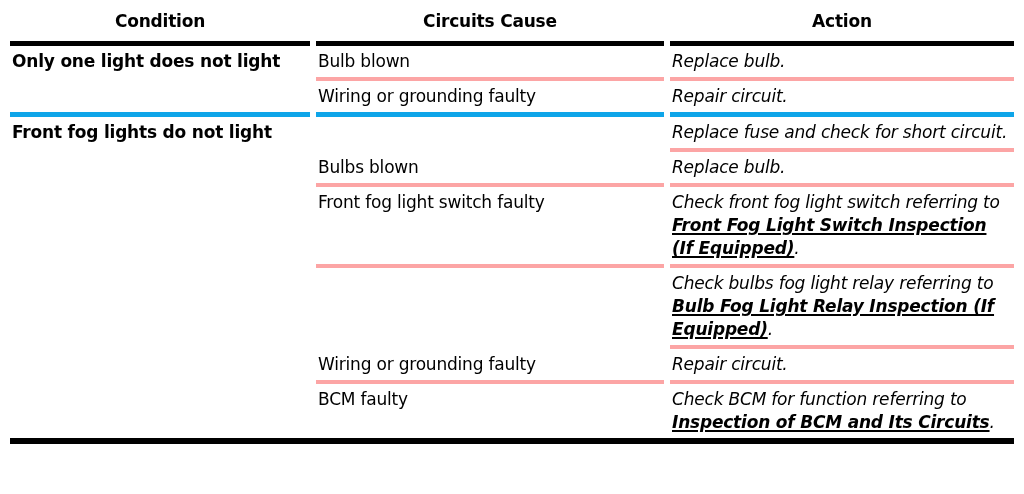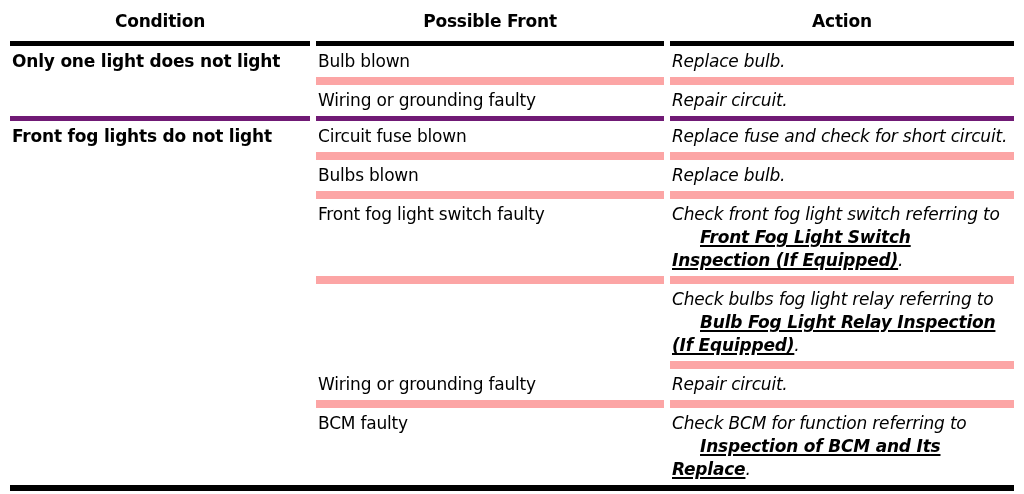--- a/index.html
+++ b/index.html
@@ -36,69 +36,67 @@
   .cond {
     grid-column: 1;
     font-weight: bold;
   }
   .cause { grid-column: 2; }
   .action {
     grid-column: 3;
     font-style: italic;
     padding-right: 4px;
   }
-  .rule4 { border-bottom: 8px solid #fca5a5; }
-  .rule5 { border-bottom: 5px solid #701a75; }
+  .rule4 { border-bottom: 4px solid #fca5a5; }
+  .rule5 { border-bottom: 5px solid #0ea5e9; }
   .link {
     font-weight: bold;
     font-style: italic;
     color: #000000;
     text-decoration: underline;
     text-decoration-thickness: 2px;
     text-underline-offset: 2px;
     cursor: pointer;
-    margin-left: 28px;
   }
   .bottom-rule {
     height: 6px;
     background: #000000;
     margin: 0 10px;
   }
 </style>
 </head>
 <body>
 
 <div class="table">
 
   <div class="cell header" style="grid-column:1">Condition</div>
-  <div class="cell header" style="grid-column:2">Possible Front</div>
+  <div class="cell header" style="grid-column:2">Circuits Cause</div>
   <div class="cell header" style="grid-column:3">Action</div>
 
   <div class="cell cond rule5" style="grid-row:2 / span 2">Only one light does not light</div>
 
   <div class="cell cause rule4" style="grid-row:2">Bulb blown</div>
   <div class="cell action rule4" style="grid-row:2"><span>Replace bulb.</span></div>
 
   <div class="cell cause rule5" style="grid-row:3">Wiring or grounding faulty</div>
   <div class="cell action rule5" style="grid-row:3"><span>Repair circuit.</span></div>
 
   <div class="cell cond" style="grid-row:4 / span 6">Front fog lights do not light</div>
 
-  <div class="cell cause rule4" style="grid-row:4">Circuit fuse blown</div>
   <div class="cell action rule4" style="grid-row:4"><span>Replace fuse and check for short circuit.</span></div>
 
   <div class="cell cause rule4" style="grid-row:5">Bulbs blown</div>
   <div class="cell action rule4" style="grid-row:5"><span>Replace bulb.</span></div>
 
   <div class="cell cause rule4" style="grid-row:6">Front fog light switch faulty</div>
   <div class="cell action rule4" style="grid-row:6"><span>Check front fog light switch referring to </span><a class="link">Front Fog Light Switch Inspection (If Equipped)</a><span>.</span></div>
 
   <div class="cell action rule4" style="grid-row:7"><span>Check bulbs fog light relay referring to </span><a class="link">Bulb Fog Light Relay Inspection (If Equipped)</a><span>.</span></div>
 
   <div class="cell cause rule4" style="grid-row:8">Wiring or grounding faulty</div>
   <div class="cell action rule4" style="grid-row:8"><span>Repair circuit.</span></div>
 
   <div class="cell cause" style="grid-row:9">BCM faulty</div>
-  <div class="cell action" style="grid-row:9"><span>Check BCM for function referring to </span><a class="link">Inspection of BCM and Its Replace</a><span>.</span></div>
+  <div class="cell action" style="grid-row:9"><span>Check BCM for function referring to </span><a class="link">Inspection of BCM and Its Circuits</a><span>.</span></div>
 
 </div>
 
 <div class="bottom-rule"></div>
 
 </body></html>

